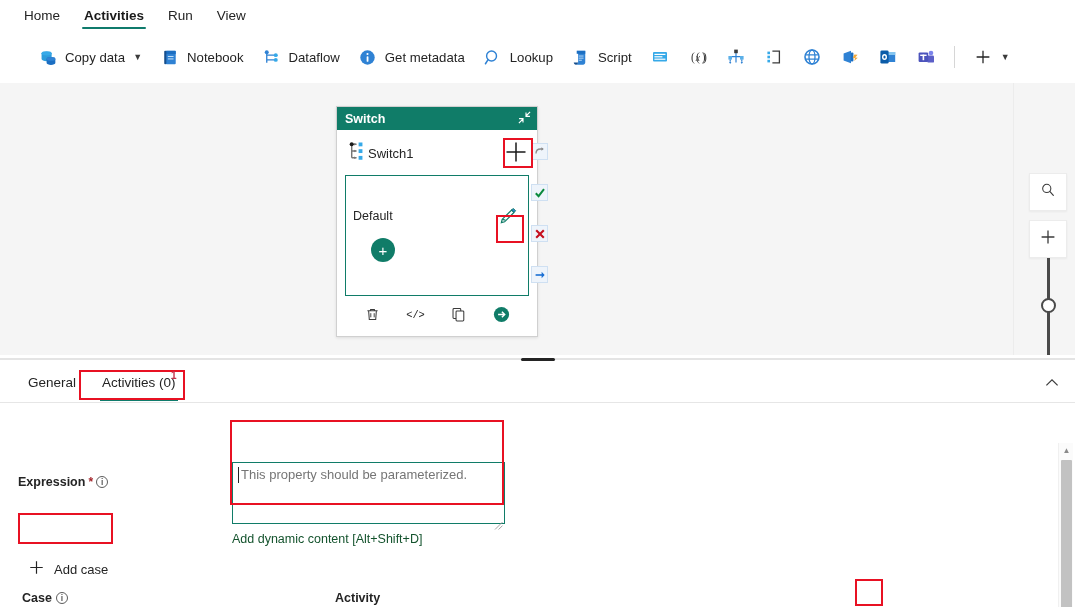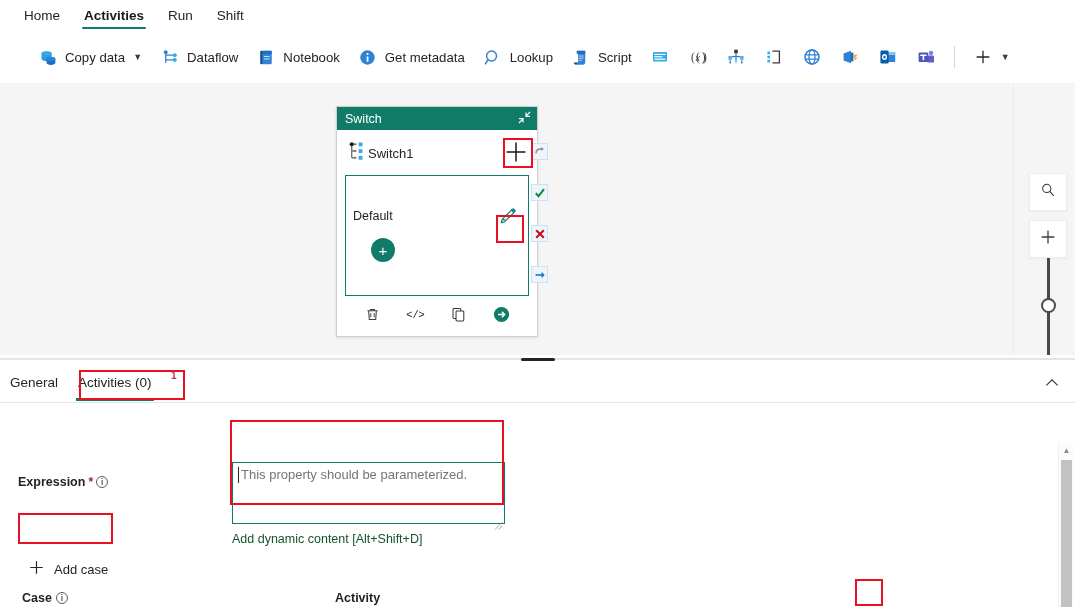--- a/index.html
+++ b/index.html
@@ -59,21 +59,21 @@
 
   
   .card {
     position:absolute; left:336px; top:23px; width:202px; height:231px;
     background:#ffffff; border:1px solid #d0d0d0;
     box-shadow:0 1px 3px rgba(0,0,0,0.10);
   }
   .card-header {
     height:23px; background:#107c68; color:#ffffff;
     display:flex; align-items:center; justify-content:space-between;
-    padding:0 5px 0 8px; font-size:12.5px;
+    padding:0 5px 0 8px; font-size:12.5px;font-weight:bold;
   }
   .card-body { padding:6px 8px 0 8px; }
   .card-title-row { display:flex; align-items:center; height:34px; position:relative; }
   .card-title-row .name { font-size:13px; color:#242424; }
   .plus-big {
     position:absolute; right:-2px; top:1px; width:30px; height:30px;
     display:flex; align-items:center; justify-content:center;
     color:#1a1a1a; font-size:25px; font-weight:300; line-height:1; cursor:pointer;
   }
   .inner-box {
@@ -120,21 +120,21 @@
   .splitter .bar {
     position:absolute; left:50%; transform:translateX(-50%); top:3px;
     width:34px; height:3px; background:#242424; border-radius:2px; cursor:ns-resize;
   }
   .splitter .rail { position:absolute; left:0; top:3px; width:1075px; height:2px; background:#e4e4e4; }
 
   
   .props { position:absolute; left:0; top:363px; width:1075px; height:244px; background:#ffffff; }
   .props-tabs {
     position:relative; height:40px; border-bottom:1px solid #e6e6e6;
-    display:flex; align-items:center; 
+    display:flex; align-items:center; padding-left:18px; gap:6px;
   }
   .ptab {
     position:relative; font-size:13.5px; color:#242424; padding:10px 10px 11px 10px; cursor:pointer;
   }
   .ptab.active::after {
     content:""; position:absolute; left:8px; right:8px; bottom:0; height:2.5px; background:#0f7b6c;
   }
   .chev-collapse {
     position:absolute; right:14px; top:11px; width:18px; height:18px; cursor:pointer;
   }
@@ -194,21 +194,21 @@
 </style>
 </head>
 <body>
 
 <div id="app">
 
   <div class="ribbon-tabs">
     <div class="ribbon-tab">Home</div>
     <div class="ribbon-tab active">Activities</div>
     <div class="ribbon-tab">Run</div>
-    <div class="ribbon-tab">Shift</div>
+    <div class="ribbon-tab">View</div>
   </div>
 
   <div class="cmdbar-wrap">
     <div class="cmdbar">
 
       <div class="cmd">
         <span class="glyph">
           <svg width="19" height="19" viewBox="0 0 20 20">
             <ellipse cx="8" cy="5.6" rx="5.3" ry="2.3" fill="#9fd4f0"></ellipse>
             <path d="M2.7 5.6v6.1c0 1.3 2.4 2.3 5.3 2.3s5.3-1 5.3-2.3V5.6" fill="#2d9cdb"></path>
@@ -218,40 +218,40 @@
             <ellipse cx="12.6" cy="11.5" rx="4.6" ry="2" fill="#2f82d4"></ellipse>
           </svg>
         </span>
         <span>Copy data</span>
         <span class="caret">▼</span>
       </div>
 
       <div class="cmd">
         <span class="glyph">
           <svg width="19" height="19" viewBox="0 0 20 20">
-            <path d="M5 4.5v11M5 7.5h8M5 12.5h8" stroke="#2f82d4" stroke-width="1.4" fill="none"></path>
-            <circle cx="5" cy="4.5" r="2.1" fill="#2f82d4"></circle>
-            <circle cx="14.5" cy="7.5" r="2.1" fill="#36a9e8"></circle>
-            <circle cx="14.5" cy="12.5" r="2.1" fill="#36a9e8"></circle>
-          </svg>
-        </span>
-        <span>Dataflow</span>
-      </div>
-
-      <div class="cmd">
-        <span class="glyph">
-          <svg width="19" height="19" viewBox="0 0 20 20">
             <rect x="5" y="3" width="10.5" height="14" rx="1" fill="#2f82d4"></rect>
             <rect x="5" y="3" width="10.5" height="3.4" fill="#1b6ec2"></rect>
             <rect x="3.4" y="3" width="2.2" height="14" rx="1" fill="#164e8c"></rect>
             <rect x="7.2" y="8.4" width="6" height="1" fill="#cde6fa"></rect>
             <rect x="7.2" y="11" width="6" height="1" fill="#cde6fa"></rect>
           </svg>
         </span>
         <span>Notebook</span>
+      </div>
+
+      <div class="cmd">
+        <span class="glyph">
+          <svg width="19" height="19" viewBox="0 0 20 20">
+            <path d="M5 4.5v11M5 7.5h8M5 12.5h8" stroke="#2f82d4" stroke-width="1.4" fill="none"></path>
+            <circle cx="5" cy="4.5" r="2.1" fill="#2f82d4"></circle>
+            <circle cx="14.5" cy="7.5" r="2.1" fill="#36a9e8"></circle>
+            <circle cx="14.5" cy="12.5" r="2.1" fill="#36a9e8"></circle>
+          </svg>
+        </span>
+        <span>Dataflow</span>
       </div>
 
       <div class="cmd">
         <span class="glyph">
           <svg width="19" height="19" viewBox="0 0 20 20">
             <circle cx="10" cy="10" r="7.6" fill="#2f82d4"></circle>
             <rect x="9.1" y="8.6" width="1.9" height="6" rx=".9" fill="#fff"></rect>
             <circle cx="10" cy="6.3" r="1.1" fill="#fff"></circle>
           </svg>
         </span>

